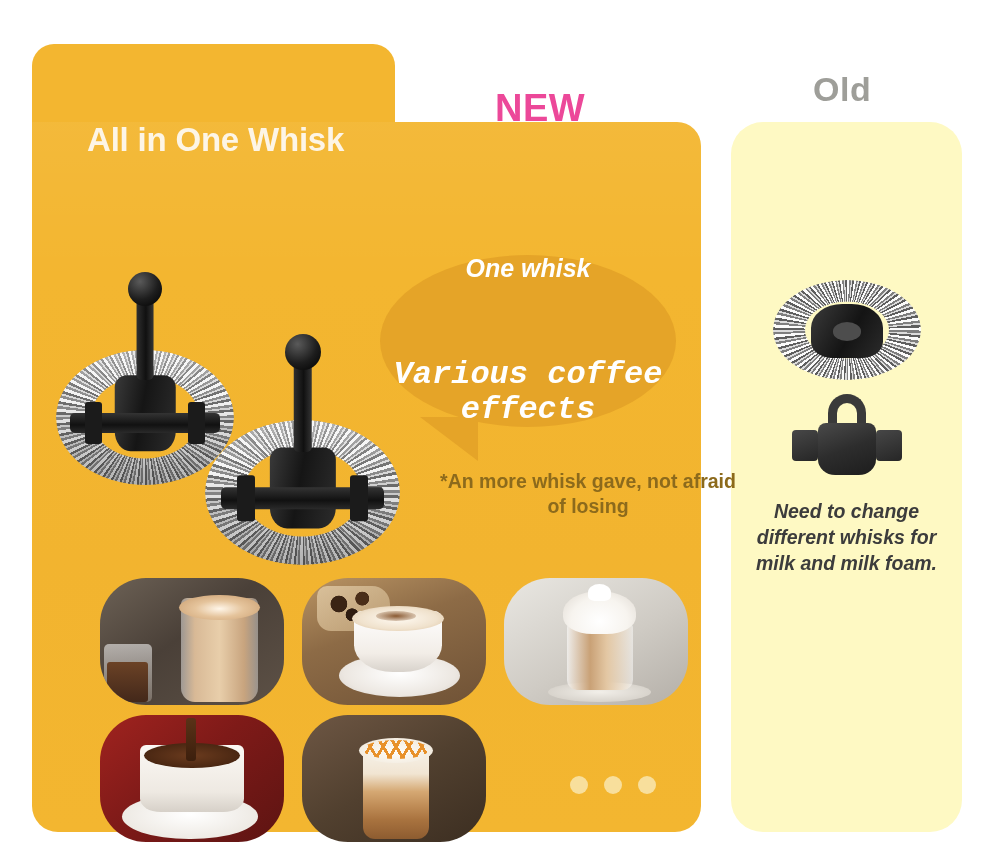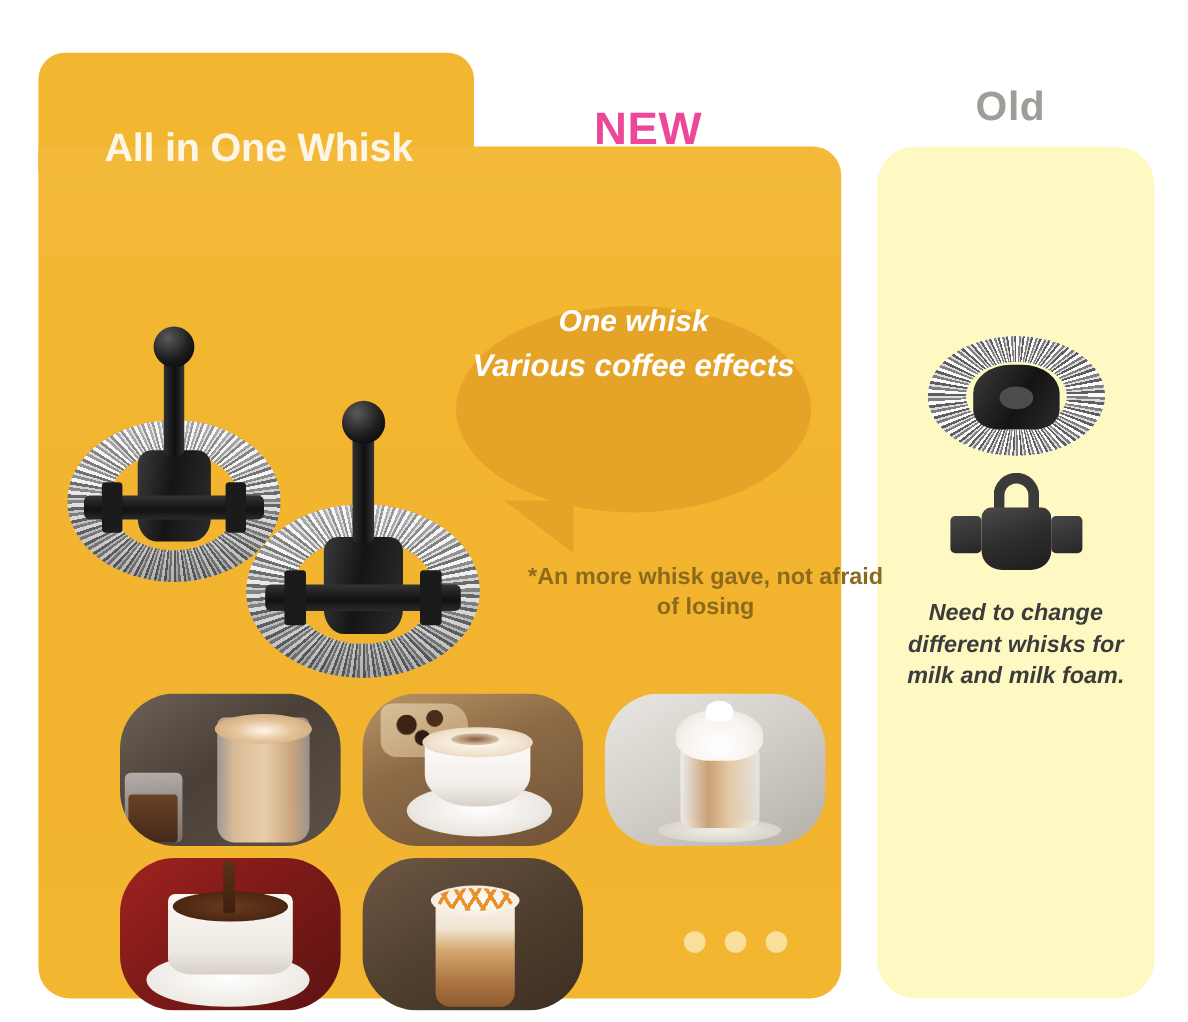--- a/index.html
+++ b/index.html
@@ -62,21 +62,21 @@
     background: linear-gradient(180deg,
         rgba(255,255,255,.05) 0%,
         rgba(255,255,255,0) 22%,
         rgba(234,162,38,.10) 62%,
         rgba(241,181,48,0) 100%);
     pointer-events: none;
   }
 
   #panel-title {
     position: absolute;
-    left: 55px; top: 60px;
+    left: 55px; top: 77px;
     font-size: 33px;
     font-weight: bold;
     color: #FDF5E6;
     letter-spacing: -.2px;
     white-space: nowrap;
     z-index: 6;
   }
   #panel-desc {
     position: absolute;
     left: 55px; top: 128px;
@@ -175,41 +175,41 @@
   #speech-bubble {
     position: absolute;
     left: 348px; top: 211px;
     width: 296px; height: 172px;
     background: #E5A428;
     border-radius: 50%;
     z-index: 5;
     display: flex;
     flex-direction: column;
     align-items: center;
-    justify-content: flex-start;
+    justify-content: space-between;
   }
   #speech-bubble .tail {
     position: absolute;
     left: 24px; bottom: -34px;
     width: 0; height: 0;
     border-left: 16px solid transparent;
     border-right: 58px solid #E5A428;
     border-bottom: 44px solid transparent;
   }
   .bubble-line {
     color: #ffffff;
     font-style: italic;
     font-weight: bold;
     text-align: center;
     line-height: 1.1;
     position: relative;
     z-index: 2;
   }
   #bubble-line-1 { font-size: 25px; margin-bottom: 7px; }
-  #bubble-line-2 { font-size: 26px; }
+  #bubble-line-2 { font-size: 32px; font-family: Liberation Mono, monospace; }
 
   #extra-note {
     position: absolute;
     left: 406px; top: 425px;
     width: 300px;
     font-size: 19.5px;
     line-height: 25px;
     font-weight: bold;
     color: #8C6A1C;
     text-align: center;

